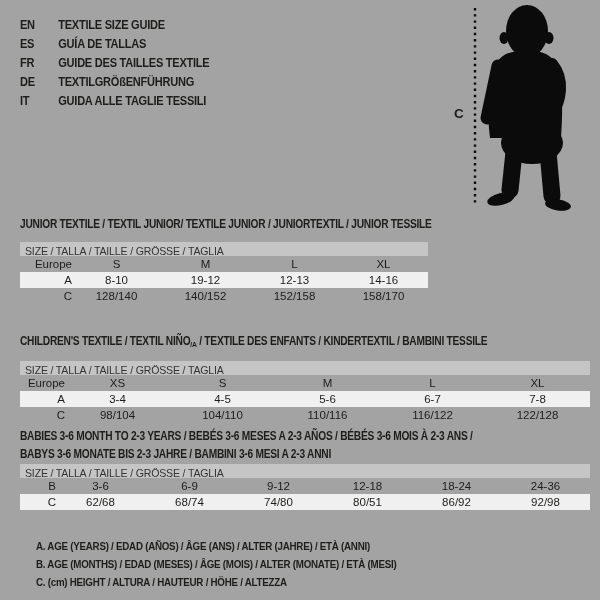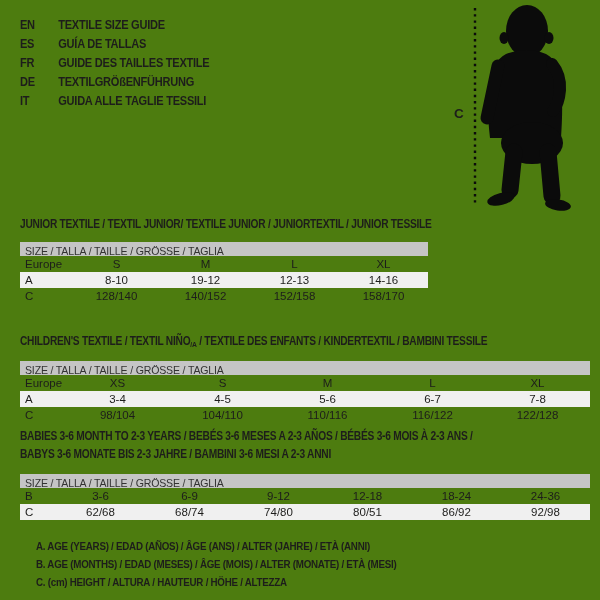--- a/index.html
+++ b/index.html
@@ -1,17 +1,17 @@
 <!DOCTYPE html>
 <html><head>
 <meta charset="utf-8">
 <style>
   html,body { margin:0; padding:0; background:#ffffff; }
   .page {
-    position:relative; width:600px; height:600px; background:#4d7c0f;
+    position:relative; width:600px; height:600px; background:#a3a3a3;
     font-family:"Liberation Sans", sans-serif; color:#1d1d1b; overflow:hidden;
   }
 
   
   .lang-block { position:absolute; left:20px; top:15px; }
   .lang-row { display:flex; height:19px; align-items:center; transform:scaleX(0.85); transform-origin:0 50%; white-space:nowrap; }
   .lang-code { width:45px; font-weight:700; font-size:13px; letter-spacing:-0.3px; }
   .lang-label { font-weight:700; font-size:13px; letter-spacing:-0.3px; }
 
   
@@ -23,28 +23,28 @@
   .tbl { position:absolute; left:20px; }
   .tbl1 { top:217px; width:408px; }
   .tbl2 { top:334px; width:570px; }
   .tbl3 { top:427px; width:570px; }
   .tbl-title { font-weight:700; font-size:12px; letter-spacing:-0.3px; white-space:nowrap;
                transform:scaleX(0.85); transform-origin:0 0; line-height:14px; }
   .tbl1 .tbl-title { margin-bottom:11px; }
   .tbl2 .tbl-title { margin-bottom:9px; }
   .tbl3 .title-line { font-weight:700; font-size:12px; letter-spacing:-0.3px; white-space:nowrap;
                transform:scaleX(0.85); transform-origin:0 0; line-height:18px; }
-  .tbl3 .title-group { margin-bottom:11px; }
+  .tbl3 .title-group { margin-bottom:1px; }
   .sub { font-size:8px; vertical-align:-2px; }
   .size-bar { height:14px; line-height:15px; background:#c5c5c5; padding-left:5px; overflow:hidden; }
   .size-bar span { display:inline-block; font-size:11.5px; color:#333333; letter-spacing:-0.2px;
                transform:scaleX(0.92); transform-origin:0 50%; white-space:nowrap; }
   .trow { display:flex; height:16px; line-height:16px; font-size:11.5px; }
   .trow.shaded { background:#f0f0f0; }
-  .trow .lbl { padding-left:5px; box-sizing:border-box; }
+  .trow .lbl { padding-left:5px; box-sizing:border-box;text-align:right; }
   .tbl1 .lbl { width:52px; }
   .tbl2 .lbl { width:45px; }
   .tbl3 .lbl { width:36px; }
   .trow .val { flex:1 1 0; text-align:center; }
 
   
   .legend { position:absolute; left:36px; top:537px; }
   .legend-line { font-weight:700; font-size:11.5px; letter-spacing:-0.3px; line-height:18px;
                white-space:nowrap; transform:scaleX(0.85); transform-origin:0 0; }
 </style>

